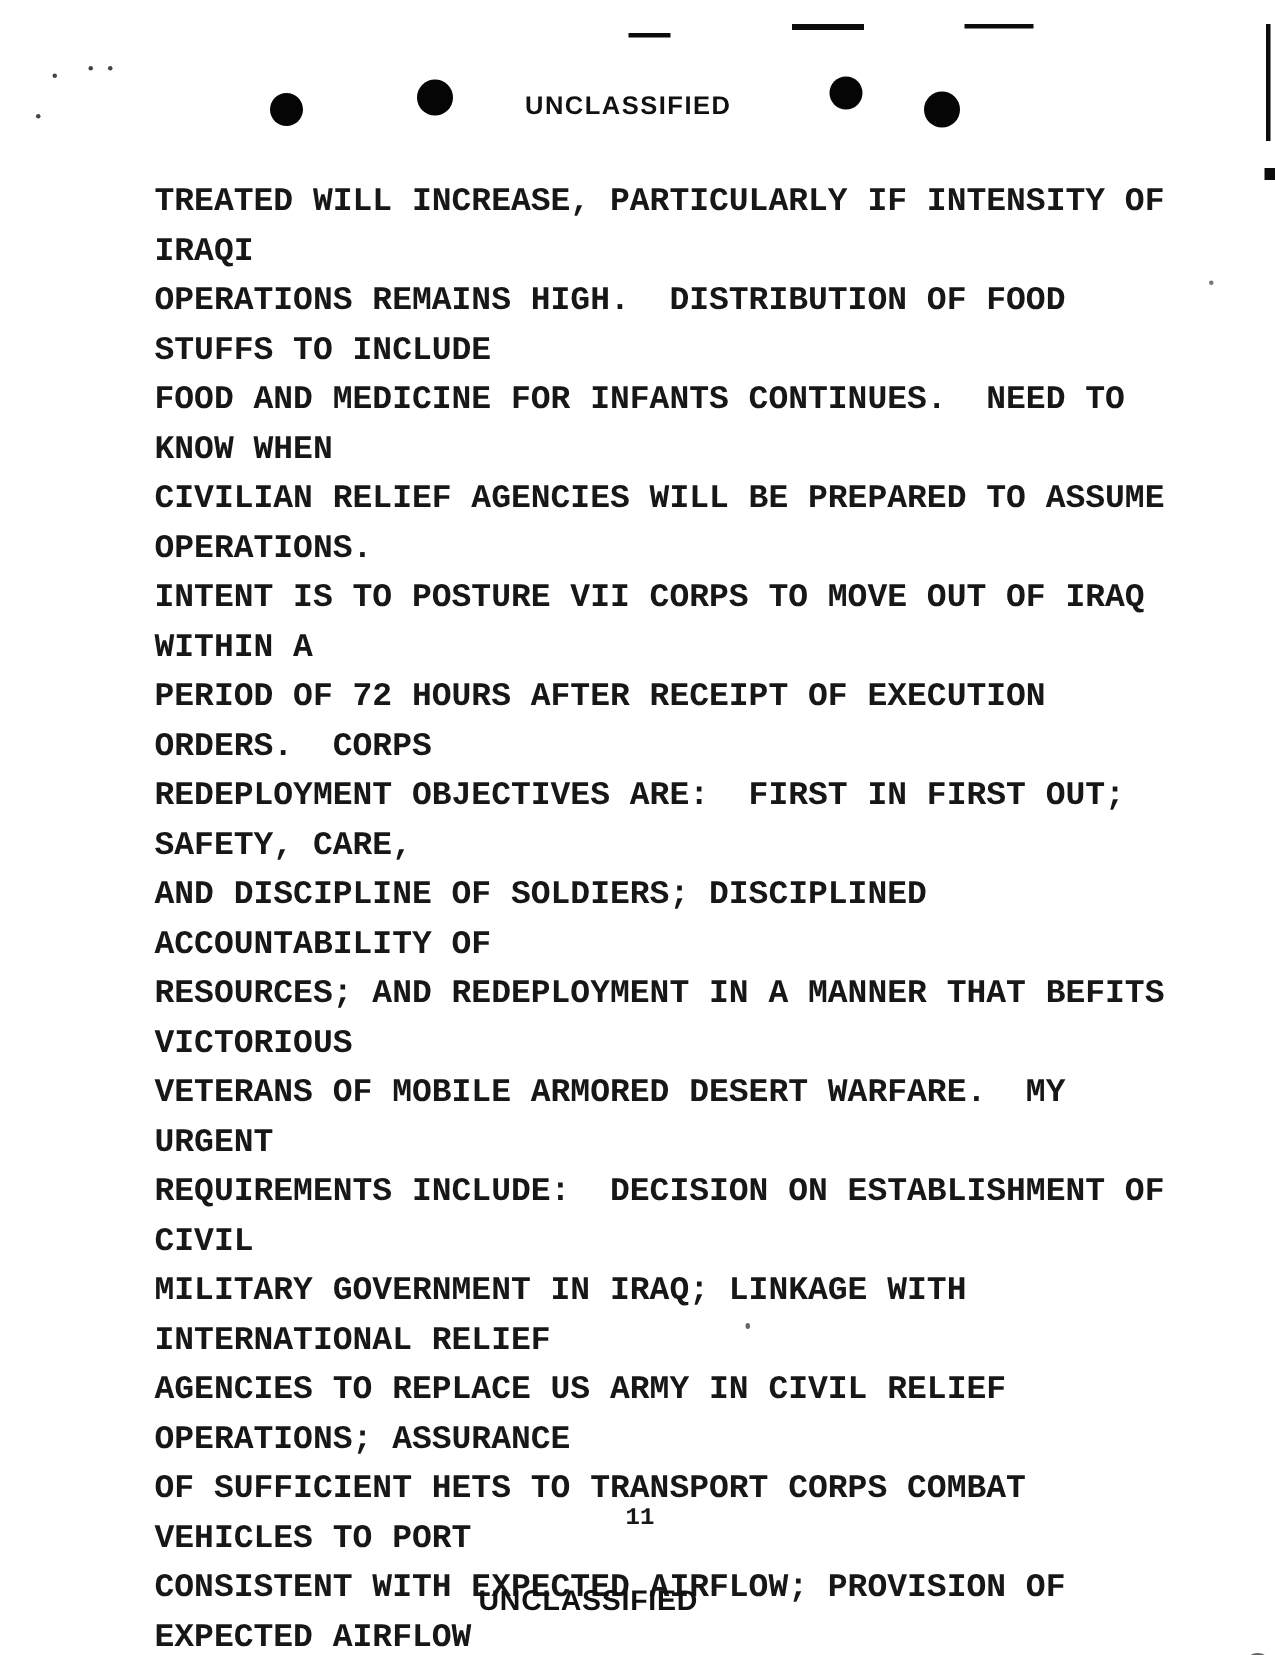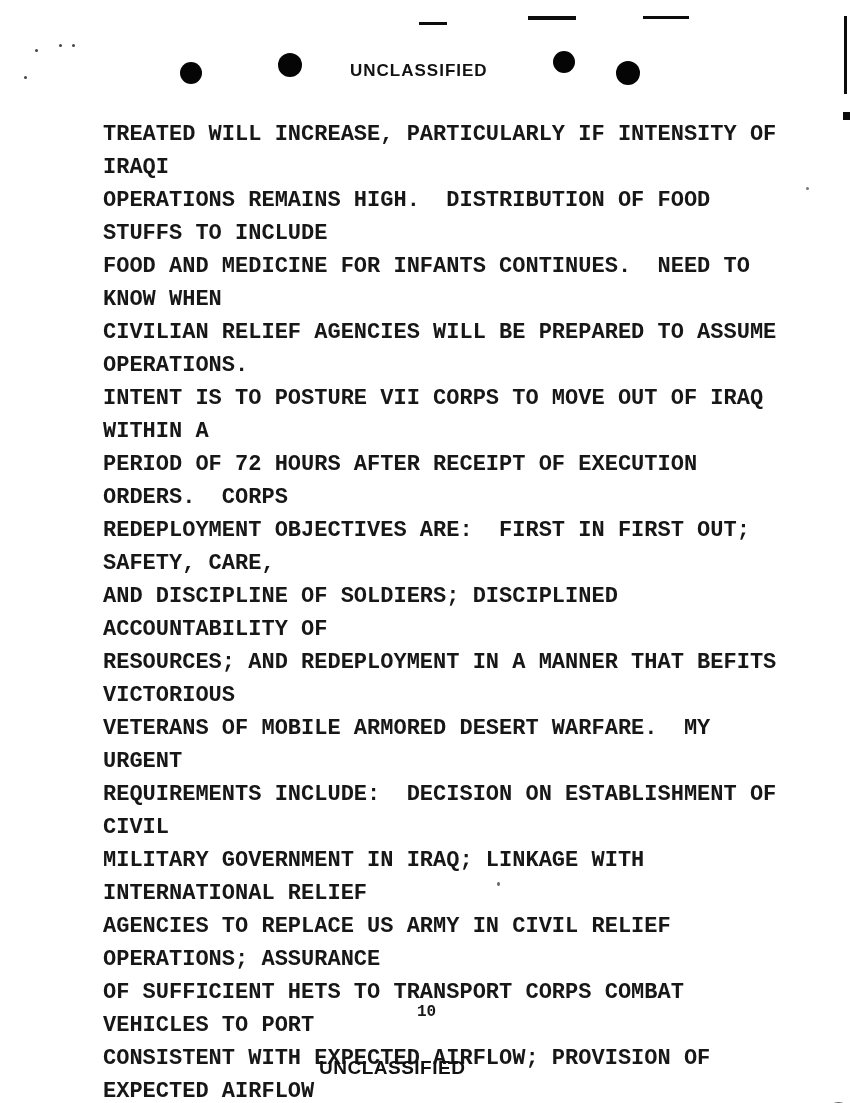--- a/index.html
+++ b/index.html
@@ -129,16 +129,16 @@
 CONSISTENT WITH EXPECTED AIRFLOW; PROVISION OF EXPECTED AIRFLOW
 LEVELS FOR PLANNING PURPOSES; AND DEVELOPMENT OF AN IRONCLAD
 CHAIN OF CUSTODY FOR VII CORPS EQUIPMENT WHEN IT LEAVES OUR
 CONTROL.  OTHER REQUIREMENTS INCLUDE:  BRONZE STAR DECORATIONS;
 PERMANENT WASH RACK AT KKMC; M113 AND M88 ENGINES; REEFERS TO
 ASSURE AVAILABILITY OF A RATIONS FOR SOLDIERS; ASSURED CLASS IX
 FLOW INTO THEATER; REMAINING FILL OF DCU'S; CONTINUED USE OF UAV;
 ONE ADDITIONAL FIRE FIGHTING DETACHMENT; AND CONTINUED CAS AND AI
 AS REQUIRED.  JAYHAWK.</div>
 
-  <div class="page-number">10</div>
+  <div class="page-number">11</div>
   <div class="footer-text">UNCLASSIFIED</div>
 
 </div>
 
 </body></html>

